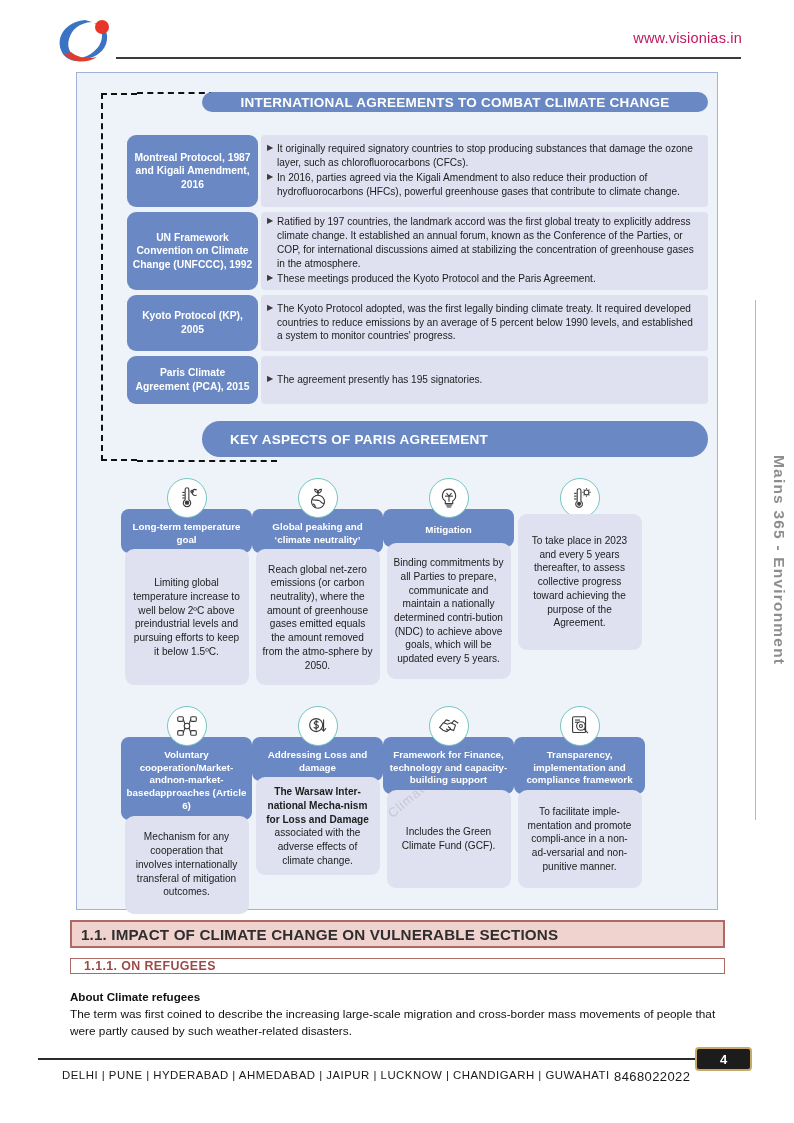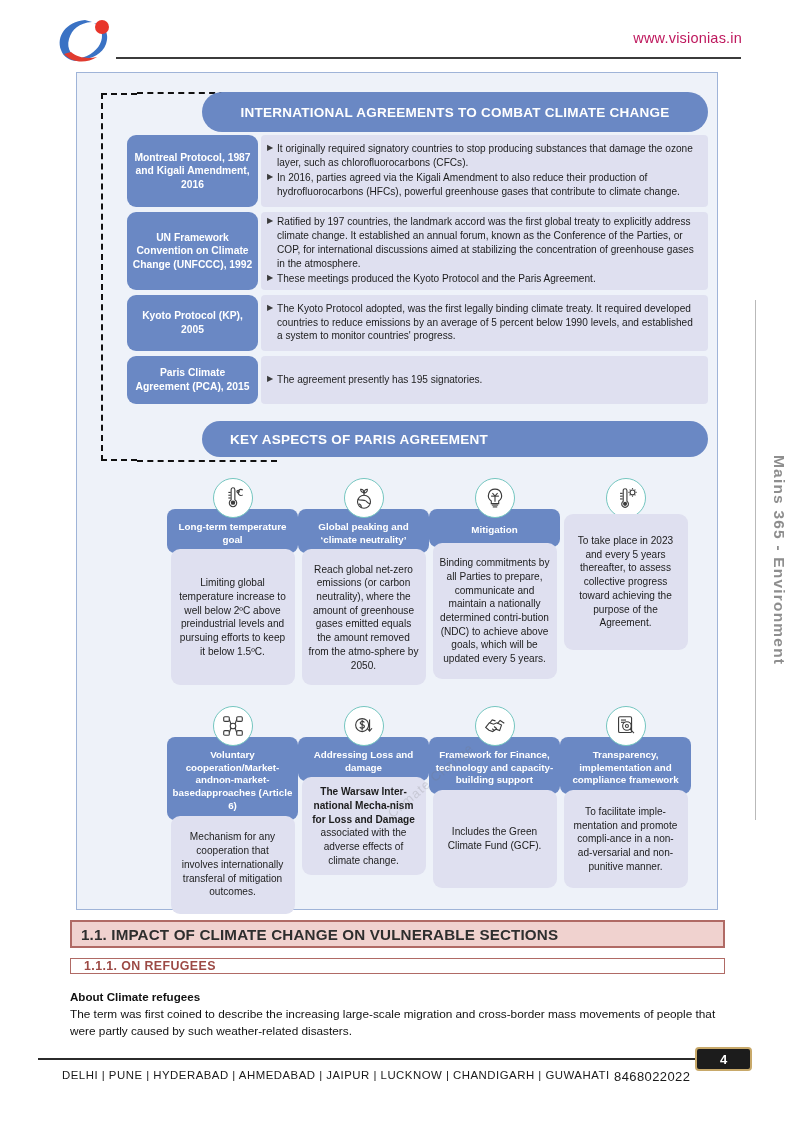--- a/index.html
+++ b/index.html
@@ -70,21 +70,21 @@
   .banner{
     position:absolute;
     background:#6a88c4;
     border-radius:22px;
     color:#fff;
     font-weight:bold;
     display:flex; align-items:center;
     box-sizing:border-box;
   }
   .banner-1{
-    left:125px; top:19px; width:506px; height:40px;
+    left:125px; top:19px; width:506px; height:20px;
     justify-content:center;
     font-size:13.5px; letter-spacing:.25px;
   }
   .banner-2{
     left:125px; top:348px; width:506px; height:36px;
     padding-left:28px;
     font-size:13.5px; letter-spacing:.25px;
   }
 
   
@@ -114,22 +114,22 @@
     font-size:10.1px; line-height:1.38; color:#1c1c1c;
     margin:0 0 1px 0;
   }
   .bullet-line .tri{
     flex:0 0 10px; color:#3b3b3b; font-size:8px; line-height:1.6;
   }
   .bullet-line .txt{ flex:1; }
 
   
   .cards-row{
-    position:absolute; left:52px; width:562px;
-    display:flex; justify-content:flex-end;
+    position:absolute; left:44px; width:562px;
+    display:flex; justify-content:flex-start;
   }
   .card{
     width:131px; position:relative;
     display:flex; flex-direction:column; align-items:center;
   }
   .card-icon{
     width:40px; height:40px; border-radius:50%;
     background:#ffffff;
     border:1.6px solid #74c6c0;
     display:flex; align-items:center; justify-content:center;

